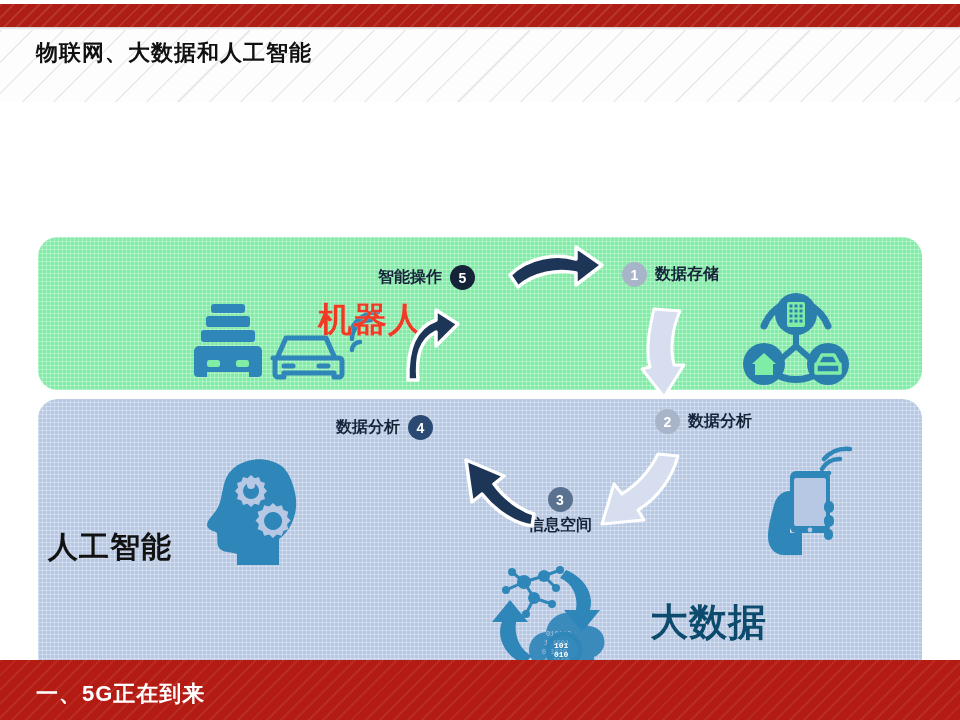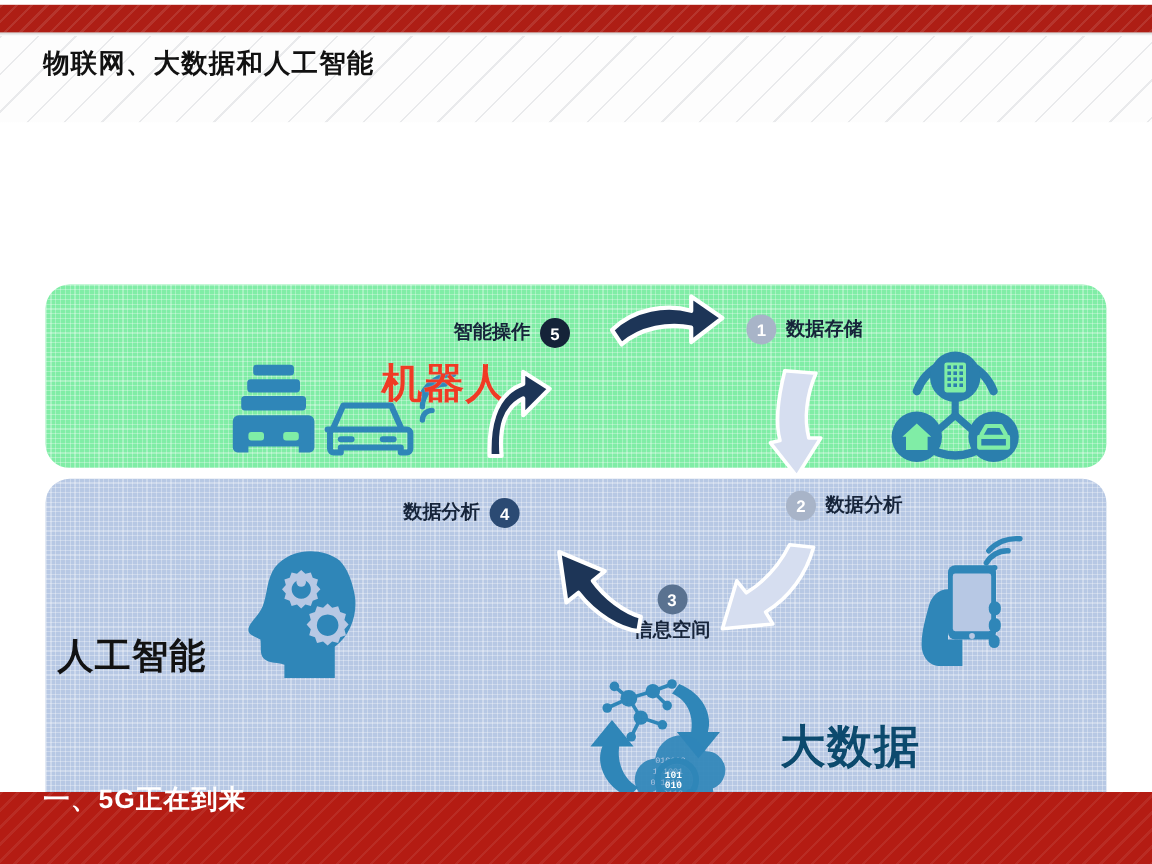--- a/index.html
+++ b/index.html
@@ -87,21 +87,21 @@
 
   
   .footer{
     position:absolute;left:0;top:660px;width:960px;height:60px;
     background:#b41c13;
     background-image:repeating-linear-gradient(135deg,
        rgba(255,255,255,.07) 0px, rgba(255,255,255,.07) 2px,
        rgba(0,0,0,0) 2px, rgba(0,0,0,0) 10px);
   }
   .footer-text{
-    position:absolute;left:36px;top:651px;
+    position:absolute;left:36px;top:679px;
     font-size:22px;font-weight:bold;color:#ffffff;
     white-space:nowrap;letter-spacing:1px;
   }
 
   svg{display:block;overflow:visible;}
   .ico{position:absolute;}
 </style>
 </head>
 <body>
 

